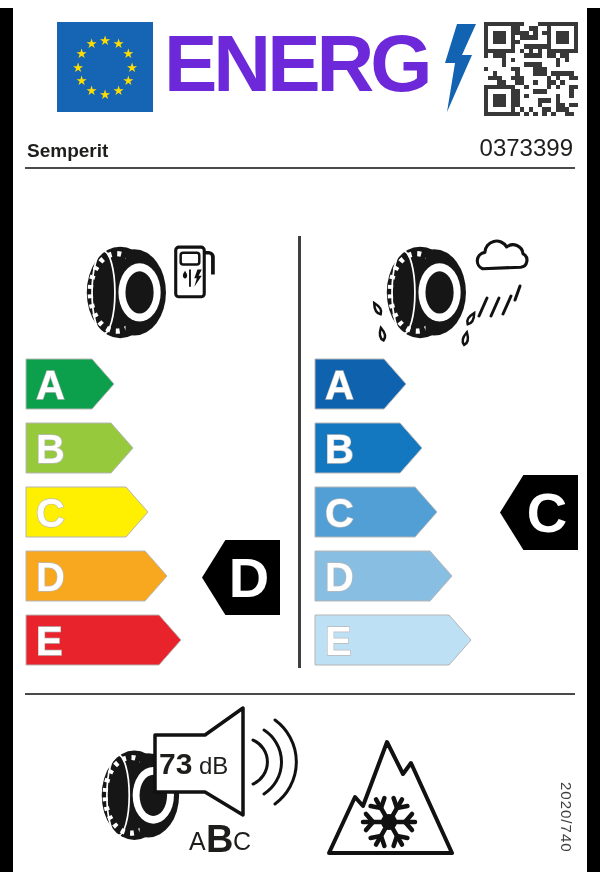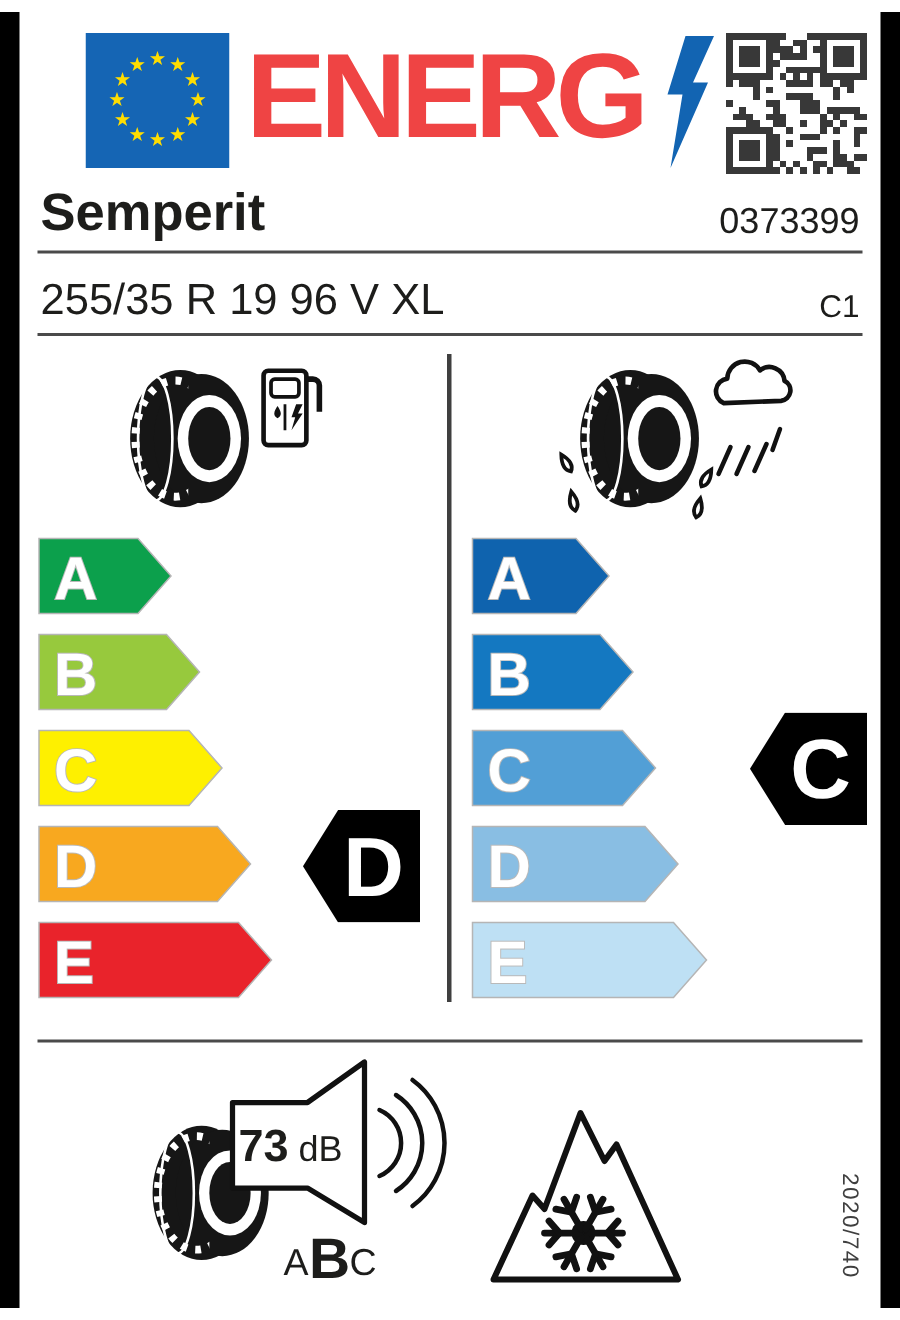--- a/index.html
+++ b/index.html
@@ -6,30 +6,30 @@
   body{font-family:"Liberation Sans",sans-serif;color:#1d1d1b;}
   #label{position:relative;width:600px;height:880px;background:#fff;overflow:hidden;}
   .side-bar{position:absolute;top:8px;width:13px;height:864px;background:#000;}
   #side-left{left:0;}
   #side-right{right:0;}
 
   
   #eu-flag{position:absolute;left:57px;top:22px;}
   .eu-star{font-size:13px;fill:#FFDD00;font-family:"DejaVu Sans",sans-serif;}
   #logo-text{position:absolute;left:164px;top:24px;font-size:80px;line-height:1;
-             font-weight:bold;letter-spacing:-4px;color:#ef4444;}
+             font-weight:bold;letter-spacing:-4px;color:#6d28d9;}
   #bolt{position:absolute;left:444px;top:24px;}
   #qr-code{position:absolute;left:484px;top:22px;}
 
   
   .info-row{position:absolute;left:25px;width:550px;display:flex;justify-content:space-between;
             align-items:flex-end;border-bottom:2px solid #4a4a4a;box-sizing:border-box;padding:0 2px 5px 2px;}
   #brand-row{top:131px;height:38px;}
   #size-row{top:176px;height:48px;}
-  #brand-name{font-size:35px;font-weight:bold;}
+  #brand-name{font-size:19px;font-weight:bold;}
   #article-number{font-size:24px;margin-top:43px;}
   #tire-dimensions{font-size:29px;}
   #tire-class{font-size:21px;}
 
   
   .pictogram{position:absolute;}
   #fuel-icon{left:80px;top:232px;}
   #wet-icon{left:365px;top:230px;}
   #section-divider{position:absolute;left:298px;top:236px;width:3px;height:432px;background:#3f3f3f;}
 
@@ -329,24 +329,20 @@
       <rect x="13" y="20" width="1" height="1" fill="#383838"></rect>
       <rect x="15" y="20" width="1" height="1" fill="#383838"></rect>
       <rect x="18" y="20" width="1" height="1" fill="#383838"></rect>
       <rect x="19" y="20" width="1" height="1" fill="#383838"></rect>
     </svg>
 
   <div class="info-row" id="brand-row">
     <span id="brand-name">Semperit</span>
     <span id="article-number">0373399</span>
   </div>
-  <div class="info-row" id="size-row">
-    <span id="tire-dimensions">255/35 R 19 96 V XL</span>
-    <span id="tire-class">C1</span>
-  </div>
 
   <svg id="fuel-icon" class="pictogram" width="165" height="125" viewBox="0 0 165 125">
     <use href="#tire-shape" transform="translate(5,12) scale(0.88)"></use>
     <g transform="translate(92,4) scale(0.62)">
       <path d="M52,24 h7 a10,10 0 0 1 10,10 v28 h-6 v-28 a4,4 0 0 0 -4,-4 h-7 z" fill="#111"></path>
       <rect x="6" y="18" width="46" height="80" rx="5" fill="#fff" stroke="#111" stroke-width="5"></rect>
       <rect x="14" y="27" width="30" height="19" rx="4" fill="none" stroke="#111" stroke-width="4"></rect>
       <path d="M21,56 q-7,10 0,13 q7,-3 0,-13" fill="#111"></path>
       <line x1="29" y1="54" x2="29" y2="82" stroke="#111" stroke-width="3"></line>
       <polygon points="41,54 48,54 43,64 48,64 36,82 40,68 36,68" fill="#111"></polygon>

